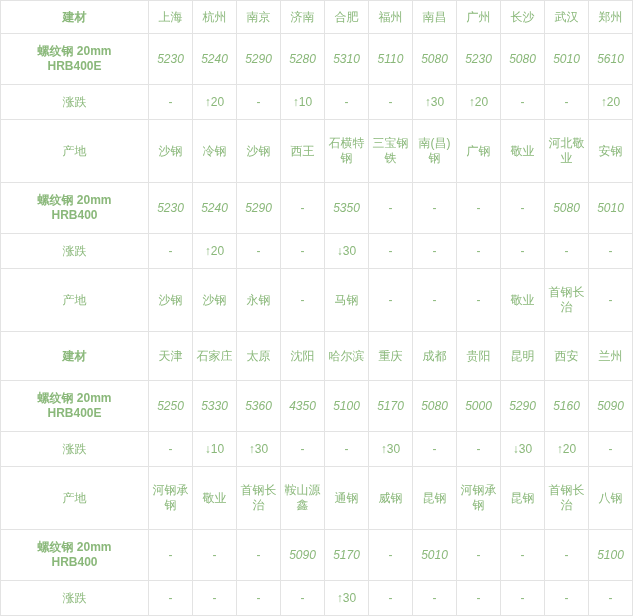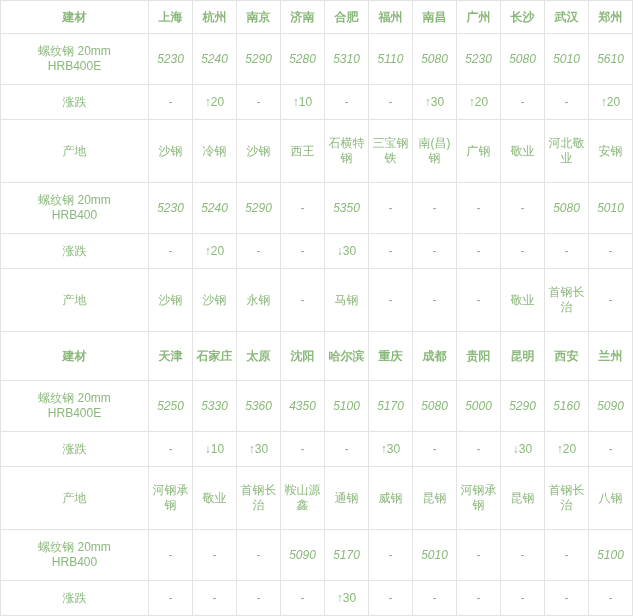--- a/index.html
+++ b/index.html
@@ -33,26 +33,26 @@
   col.cx { width: 44px; }
 
   .hdr-label {
     color: #e8372c;
     font-weight: bold;
     font-size: 13.5px;
     margin-top: 32px;
   }
   .hdr-city {
     color: #2f74d0;
-    font-weight: bold;
+    font-weight: normal;
     font-size: 13px;
   }
   .rowlabel {
     color: #555555;
-    font-weight: normal;
+    font-weight: bold;
     font-size: 13.5px;
   }
   .rowlabel-plain {
     color: #7a7a7a;
     font-size: 13px;
   }
   .val {
     color: #8ab87a;
     font-size: 13px;
     font-style: italic;

